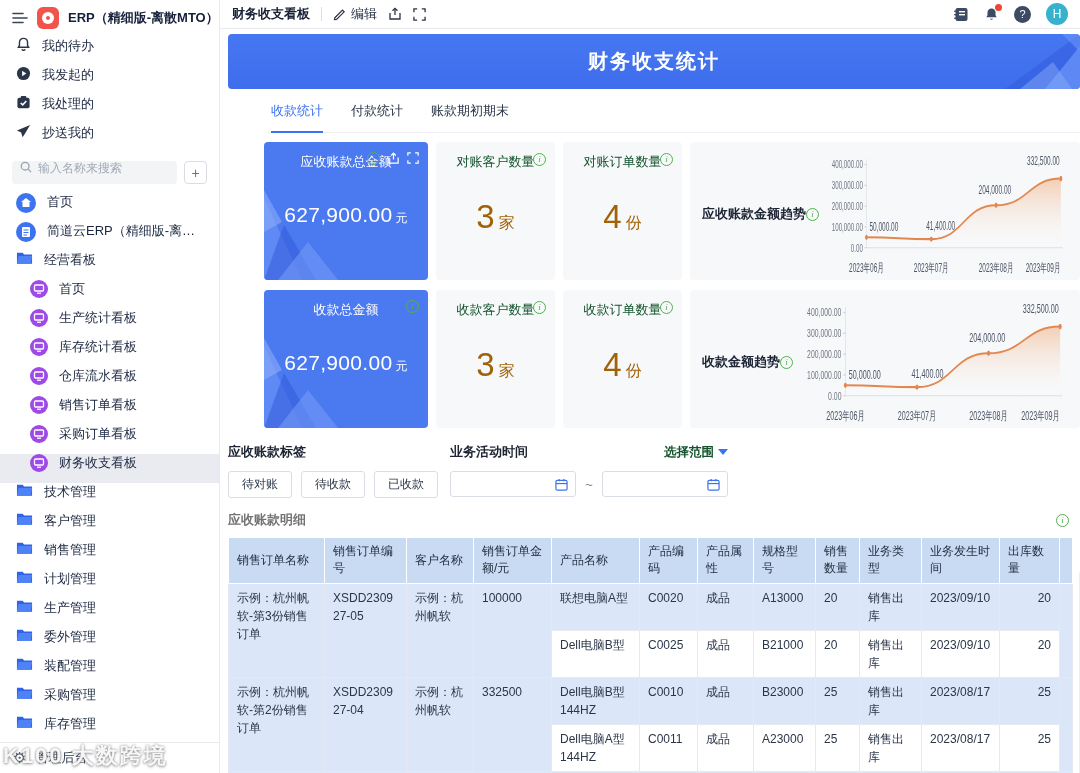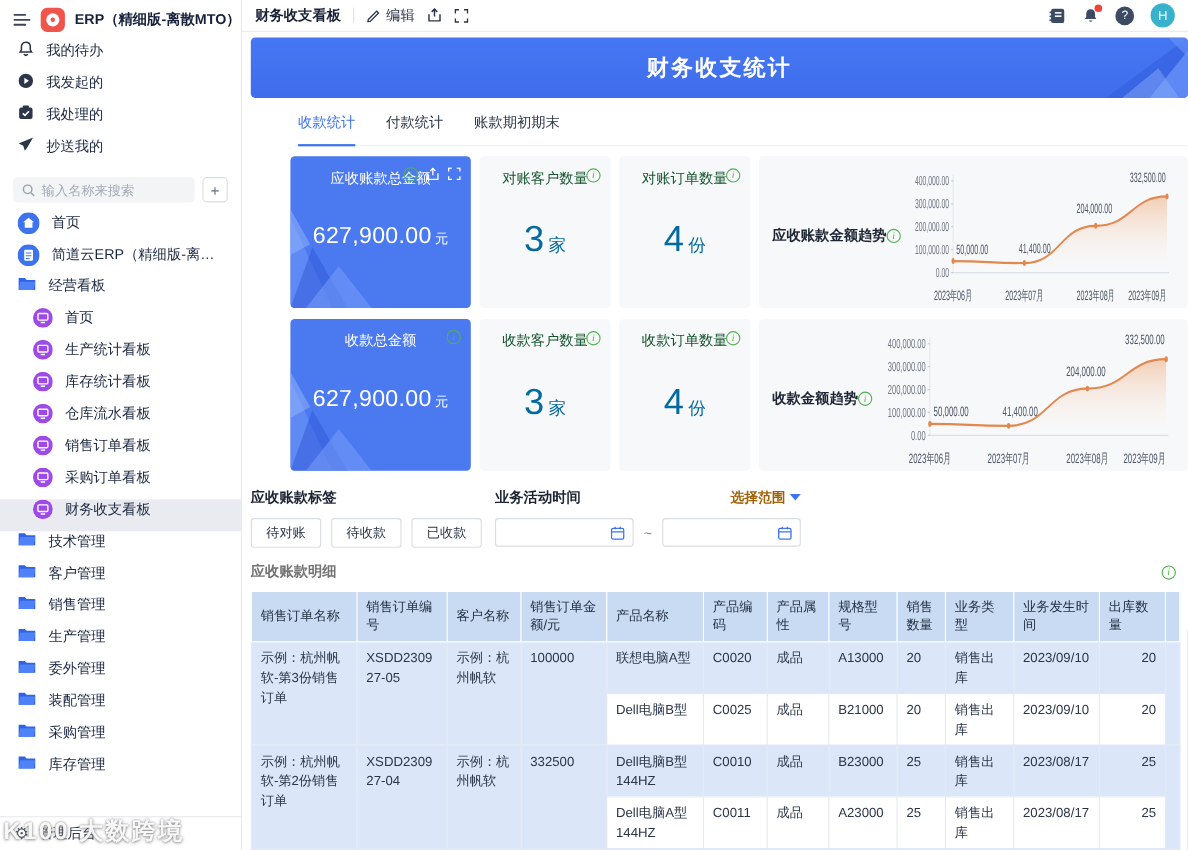--- a/index.html
+++ b/index.html
@@ -15,21 +15,21 @@
   .logo::before { content:""; position:absolute; inset:5px; border-radius:50%; background:#fff; }
   .logo::after { content:""; position:absolute; left:9px; top:9px; width:4px; height:4px; border-radius:50%; background:#f0544a; }
   .sb-title { font-weight:bold; font-size:13px; color:#15203a; white-space:nowrap; }
   .sb-menu { flex:1; overflow:hidden; padding-top:2px; }
   .sb-item { display:flex; align-items:flex-start; gap:11px; height:29px; padding:0 16px; cursor:pointer;
     color:#1b2740; white-space:nowrap; overflow:hidden; }
   .sb-item .lbl { overflow:hidden; text-overflow:ellipsis; }
   .sb-item.sub { padding-left:30px; }
   .sb-item.active { background:#e9ebf0; }
   .sb-search { display:flex; gap:7px; padding:8px 12px 9px; align-items:center; }
-  .search-box { flex:1; display:flex; align-items:center; gap:6px; background:#f3f4f6; border-radius:4px;
+  .search-box { flex:1; display:flex; align-items:flex-start; gap:6px; background:#f3f4f6; border-radius:4px;
     height:23px; padding:0 8px; }
   .search-box input { border:none; outline:none; background:transparent; width:100%; font-size:12px; color:#333; }
   .search-box input::placeholder { color:#a2aab8; }
   .add-btn { width:23px; height:23px; border:1px solid #d8dce3; border-radius:4px; background:#fff;
     color:#6a7280; font-size:14px; line-height:1; display:flex; align-items:center; justify-content:center; cursor:pointer; }
   .add-btn::before { content:"+"; }
   .ic { flex:none; display:inline-flex; align-items:center; justify-content:center; }
   .gear-glyph::before { content:"⚙"; font-size:15px; color:#525b6b; }
   .sb-admin { border-top:1px solid #e7e9ee; height:31px; display:flex; align-items:center; gap:9px;
     padding:0 13px; color:#2b3648; cursor:pointer; background:#fff; }
@@ -69,41 +69,41 @@
   .card-blue .ttl { margin-top:11px; text-align:center; font-size:13px; position:relative; z-index:2; }
   .card-blue .tools { position:absolute; top:10px; right:9px; display:flex; gap:7px; z-index:3; }
   .big-val { position:absolute; top:50%; left:0; right:0; margin-top:4px; transform:translateY(-50%);
     text-align:center; font-size:21px; font-weight:500; z-index:2; letter-spacing:.3px; }
   .big-val .unit { font-size:12px; font-weight:400; margin-left:3px; }
   .card-poly { position:absolute; left:0; bottom:0; z-index:1; }
   .card-stat { width:119px; flex:none; background:#f7f8fa; border-radius:4px; position:relative; }
   .card-stat .ttl { margin-top:11px; text-align:center; font-size:13px; color:#14532d; }
   .card-stat .info-pos { position:absolute; top:11px; right:9px; }
   .stat-val { position:absolute; top:50%; left:0; right:0; transform:translateY(-50%); margin-top:6px;
-    text-align:center; font-size:33px; color:#0369a1; }
+    text-align:center; font-size:33px; color:#a16207; }
   .stat-val .unit { font-size:16px; margin-left:4px; }
   .info-ic { width:13px; height:13px; border-radius:50%; border:1px solid #50b14c; color:#50b14c;
     font-size:9px; font-style:italic; font-family:"Liberation Serif",serif; display:inline-flex;
     align-items:center; justify-content:center; line-height:1; }
   .info-ic::before { content:"i"; }
   .chart-panel { flex:1; min-width:0; background:#f7f8fa; border-radius:4px; padding:9px 12px 3px;
     display:flex; flex-direction:row; }
   .chart-head { display:flex; justify-content:space-between; align-items:center; }
   .chart-title { font-size:13px; font-weight:bold; color:#1d2433; }
   .chart-svg { flex:1; width:100%; }
   .tick { font-size:10.5px; fill:#6f7683; }
   .plabel { font-size:11px; fill:#4c5566; }
   .xlabel { font-size:11px; fill:#4c5566; }
 
   .filter-row { display:flex; margin-top:15px; align-items:flex-start; }
   .f-col1 { width:222px; }
   .f-col2 { width:278px; }
   .f-label { font-weight:bold; font-size:13px; color:#1d2433; }
   .f-label-row { display:flex; justify-content:space-between; align-items:center; }
-  .range-link { color:#a16207; font-size:12.5px; display:flex; align-items:center; gap:4px; cursor:pointer; font-weight:bold; }
+  .range-link { color:#14532d; font-size:12.5px; display:flex; align-items:center; gap:4px; cursor:pointer; font-weight:bold; }
   .caret-down { width:0; height:0; border-left:5px solid transparent; border-right:5px solid transparent; border-top:6px solid #3e73f0; }
   .f-controls { display:flex; gap:9px; margin-top:10px; align-items:center; }
   .tag-btn { border:1px solid #d9dde4; background:#fff; border-radius:3px; padding:4px 13px; font-size:12px;
     color:#2b3648; cursor:pointer; }
   .date-input { width:127px; height:26px; border:1px solid #d9dde4; border-radius:3px; background:#fff;
     display:flex; align-items:center; justify-content:flex-end; padding:0 7px; cursor:pointer; }
   .tilde { color:#7c8494; }
 
   .table-section { margin-top:13px; padding-right:2px; }
   .tbl-head { display:flex; justify-content:space-between; align-items:center; padding-right:9px; }
@@ -313,20 +313,29 @@
         <span class="lbl">客户管理</span>
       </div>
       <div class="sb-item">
         <span class="ic">
             <svg width="17" height="14" viewBox="0 0 18 14">
               <path d="M1 1.5h6l1.6 1.8H17V13H1z" fill="#2f63e8"></path>
               <path d="M2.5 5H17L15.5 13H1z" fill="#4f82f6"></path>
             </svg>
           </span>
         <span class="lbl">销售管理</span>
+      </div>
+      <div class="sb-item">
+        <span class="ic">
+            <svg width="17" height="14" viewBox="0 0 18 14">
+              <path d="M1 1.5h6l1.6 1.8H17V13H1z" fill="#2f63e8"></path>
+              <path d="M2.5 5H17L15.5 13H1z" fill="#4f82f6"></path>
+            </svg>
+          </span>
+        <span class="lbl">计划管理</span>
       </div>
       <div class="sb-item">
         <span class="ic">
             <svg width="17" height="14" viewBox="0 0 18 14">
               <path d="M1 1.5h6l1.6 1.8H17V13H1z" fill="#2f63e8"></path>
               <path d="M2.5 5H17L15.5 13H1z" fill="#4f82f6"></path>
             </svg>
           </span>
         <span class="lbl">生产管理</span>
       </div>

